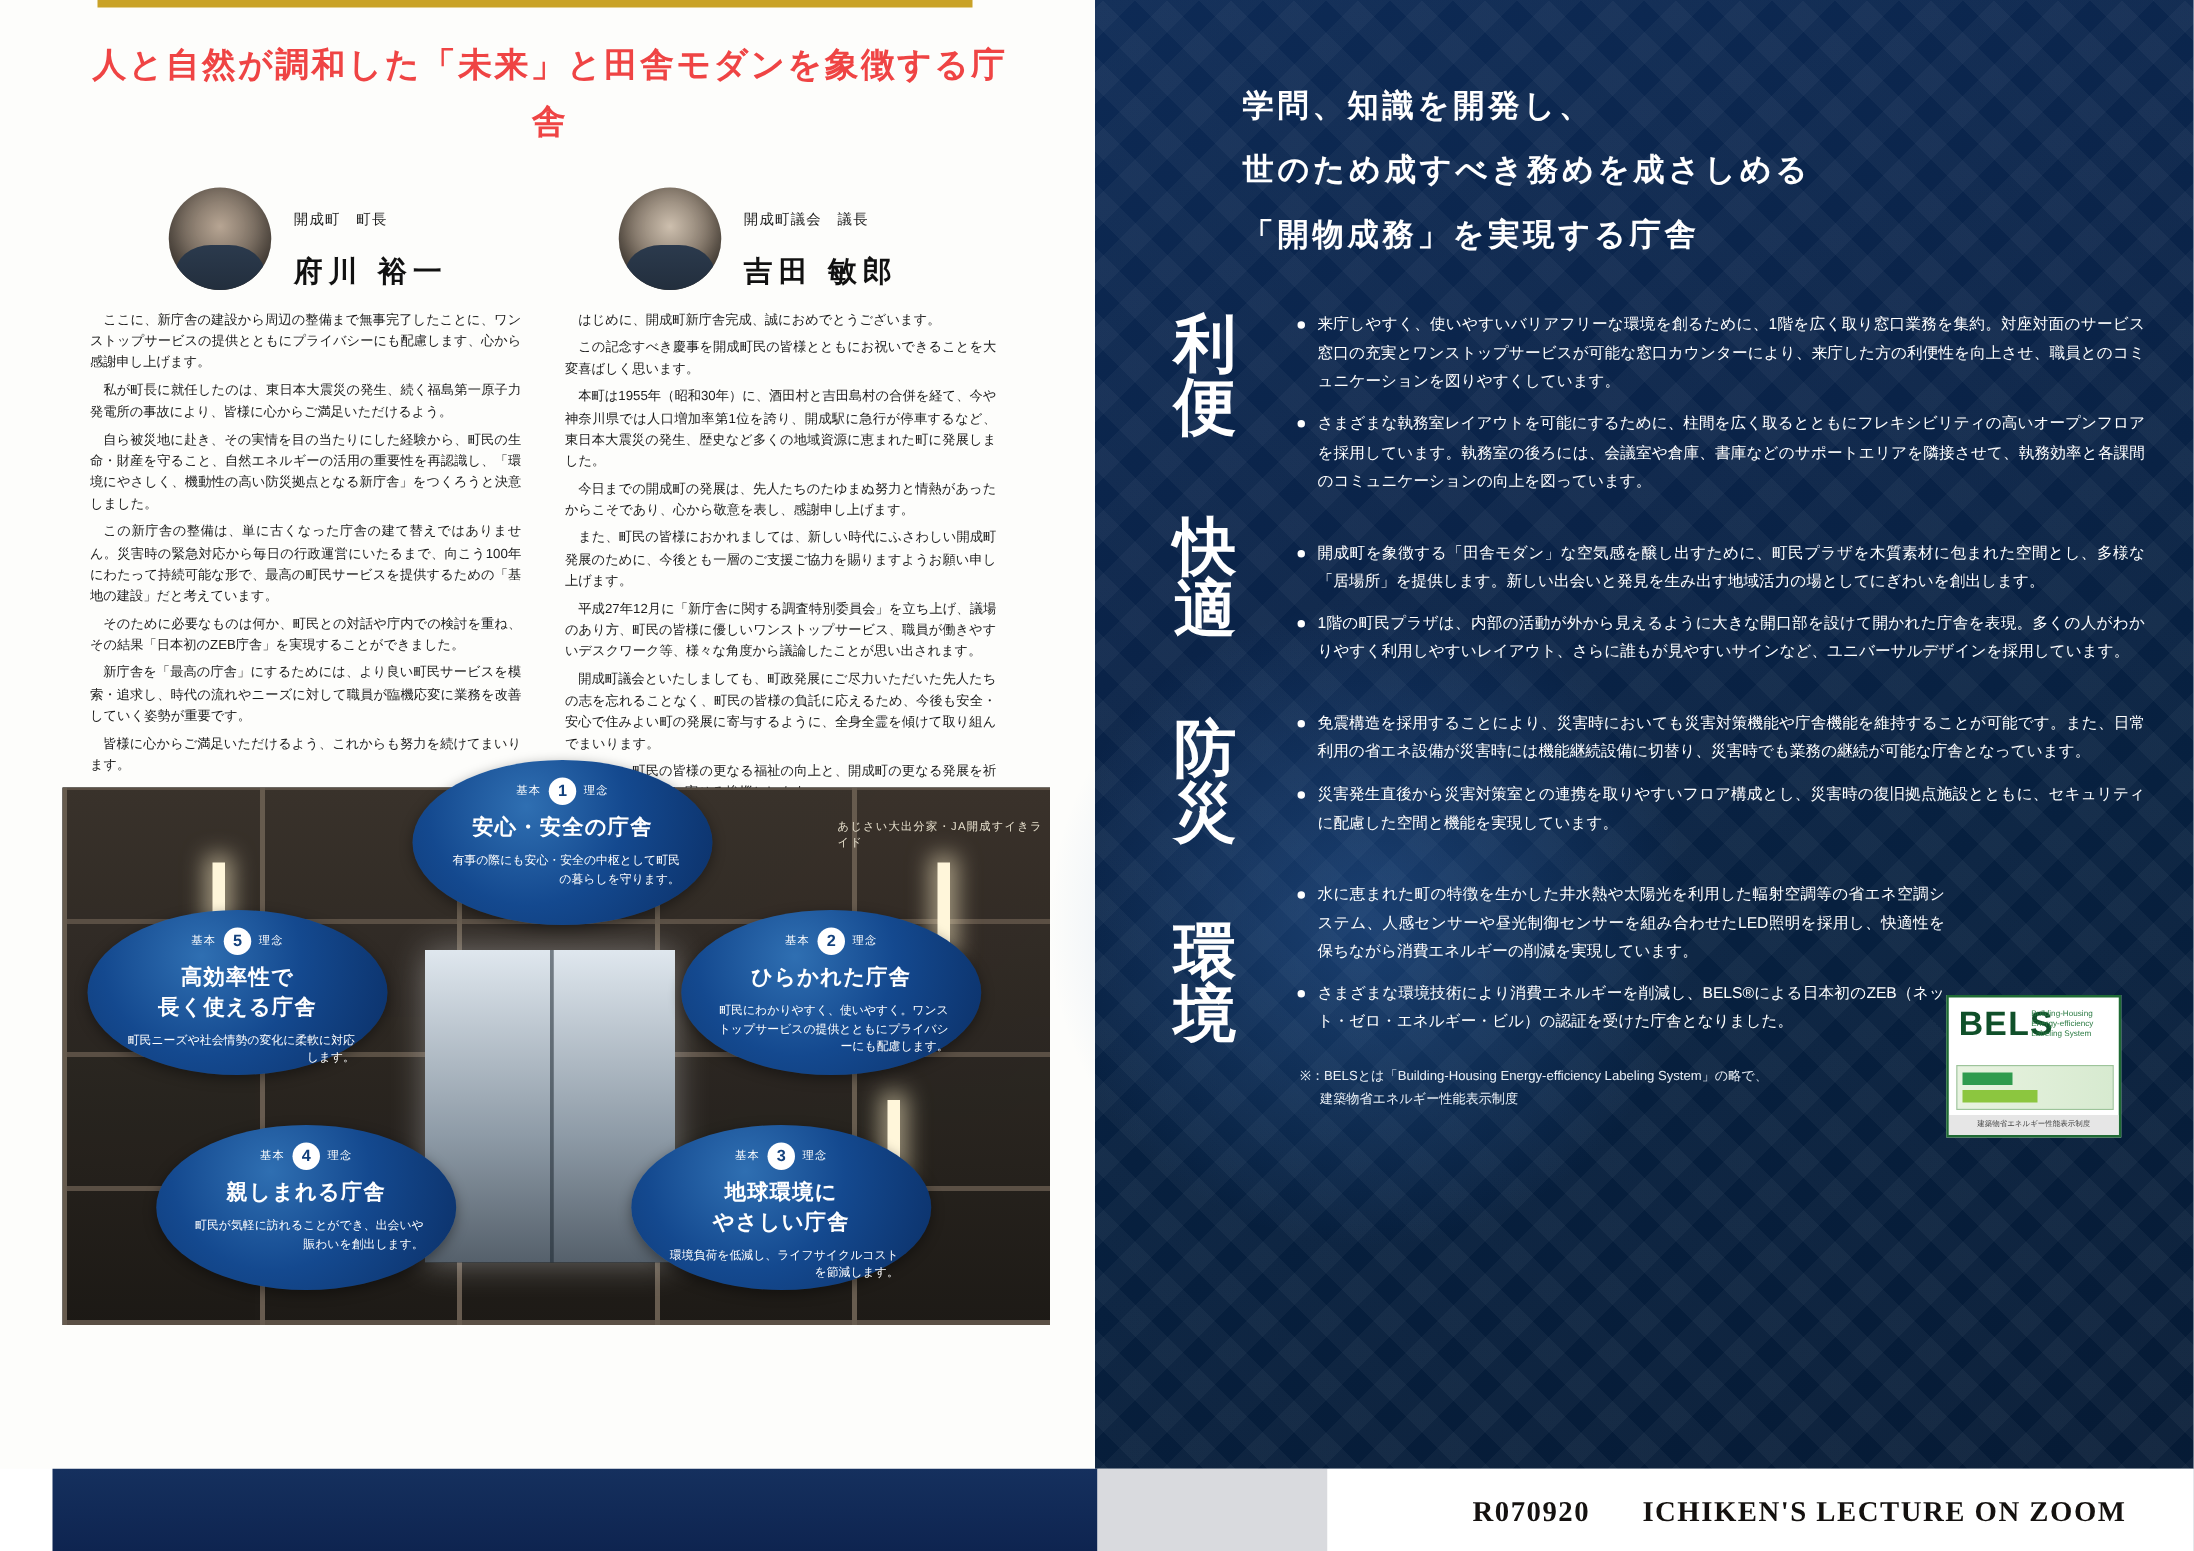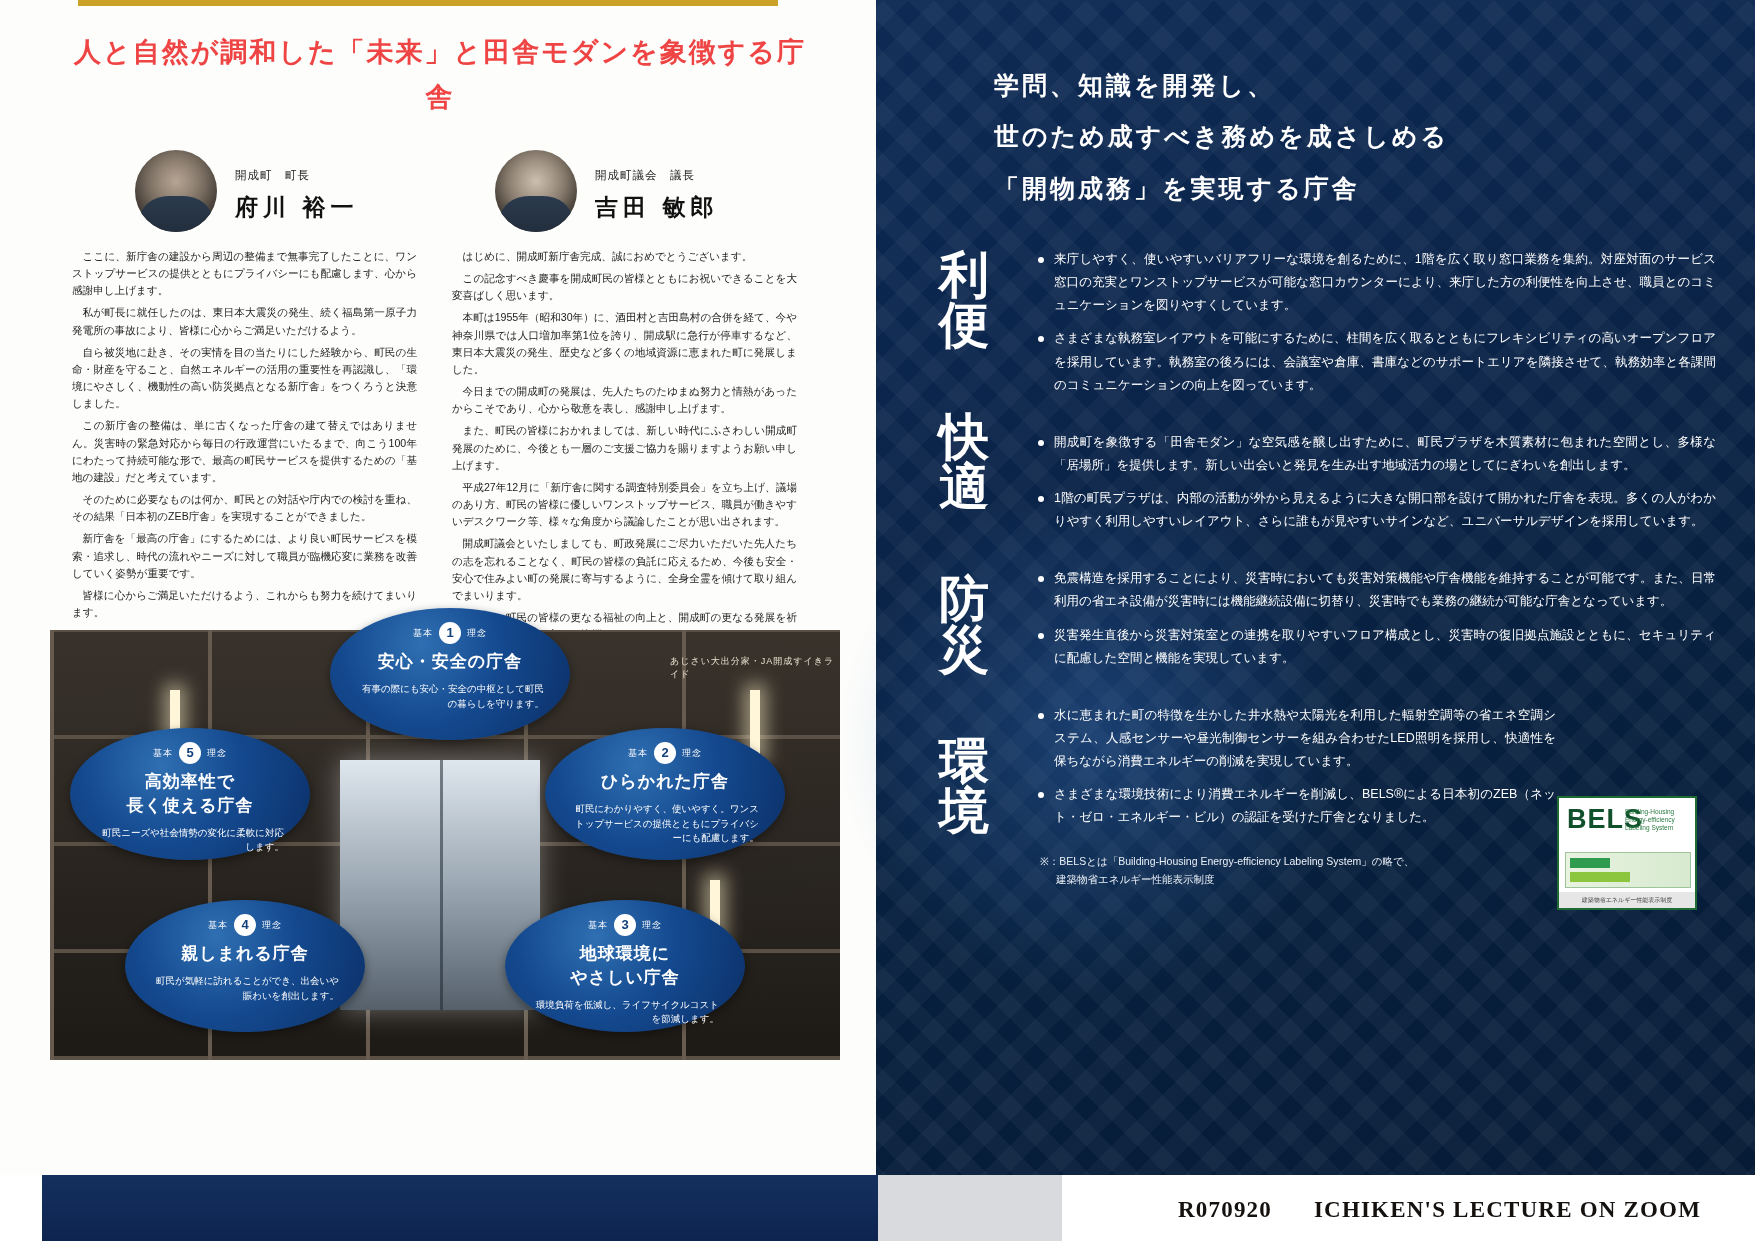--- a/index.html
+++ b/index.html
@@ -45,21 +45,21 @@
     background:linear-gradient(#2b3a4d,#1d2733);
     border-radius:40% 40% 0 0;
   }
   .avatar.a2{
     background:radial-gradient(circle at 50% 38%, #cdbfae 0%, #7a6e61 55%, #2f2a25 100%);
   }
   .prof-role{
     position:absolute;left:140px;top:18px;font-size:11.5px;color:#222;letter-spacing:1px;
   }
   .prof-name{
-    position:absolute;left:140px;top:42px;font-size:23px;color:#111;letter-spacing:5px;font-weight:bold;
+    position:absolute;left:140px;top:52px;font-size:23px;color:#111;letter-spacing:5px;font-weight:bold;
   }
 
   .columns{
     position:absolute;left:72px;top:248px;width:740px;height:340px;
   }
   .col{
     position:absolute;top:0;width:345px;
     font-size:10.6px;line-height:1.62;color:#1b1b1b;text-align:justify;
   }
   .col.c1{left:0;}

